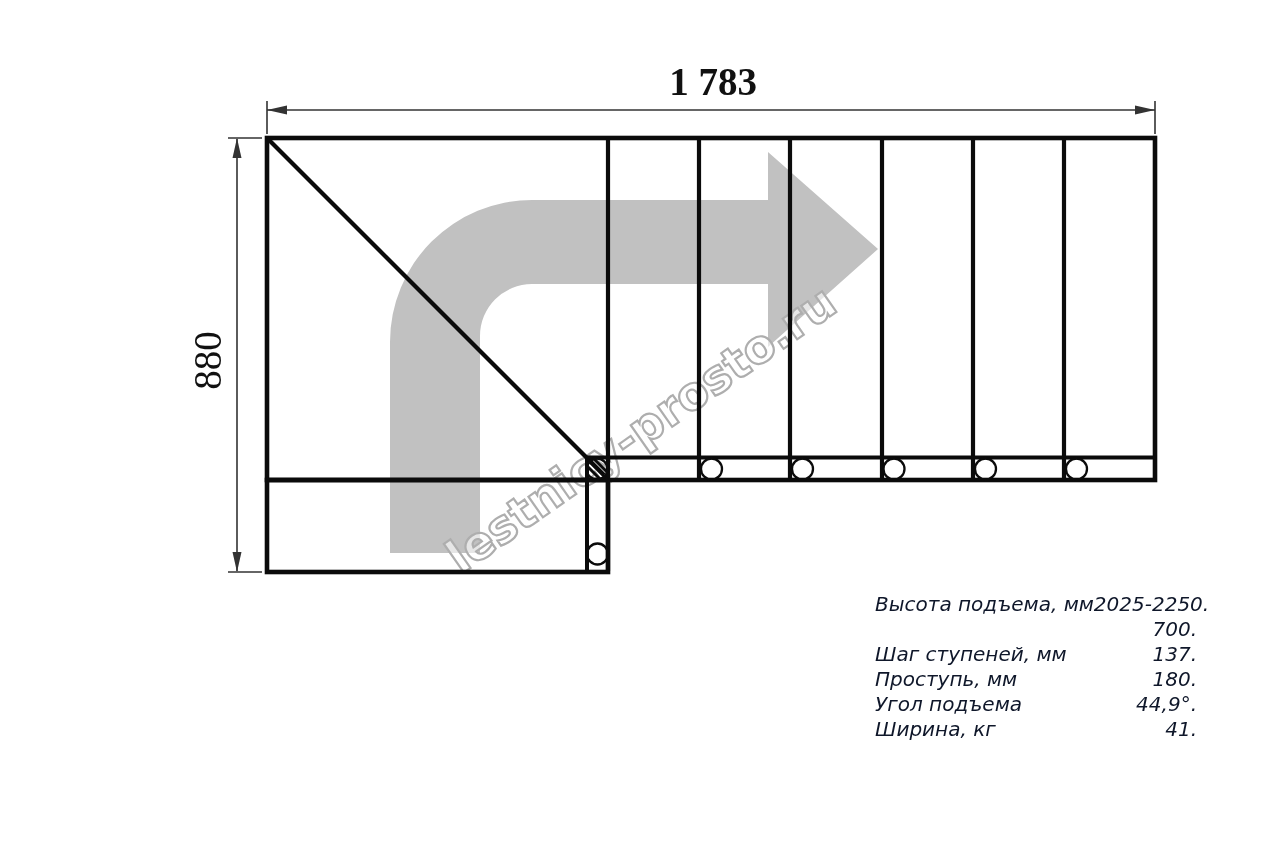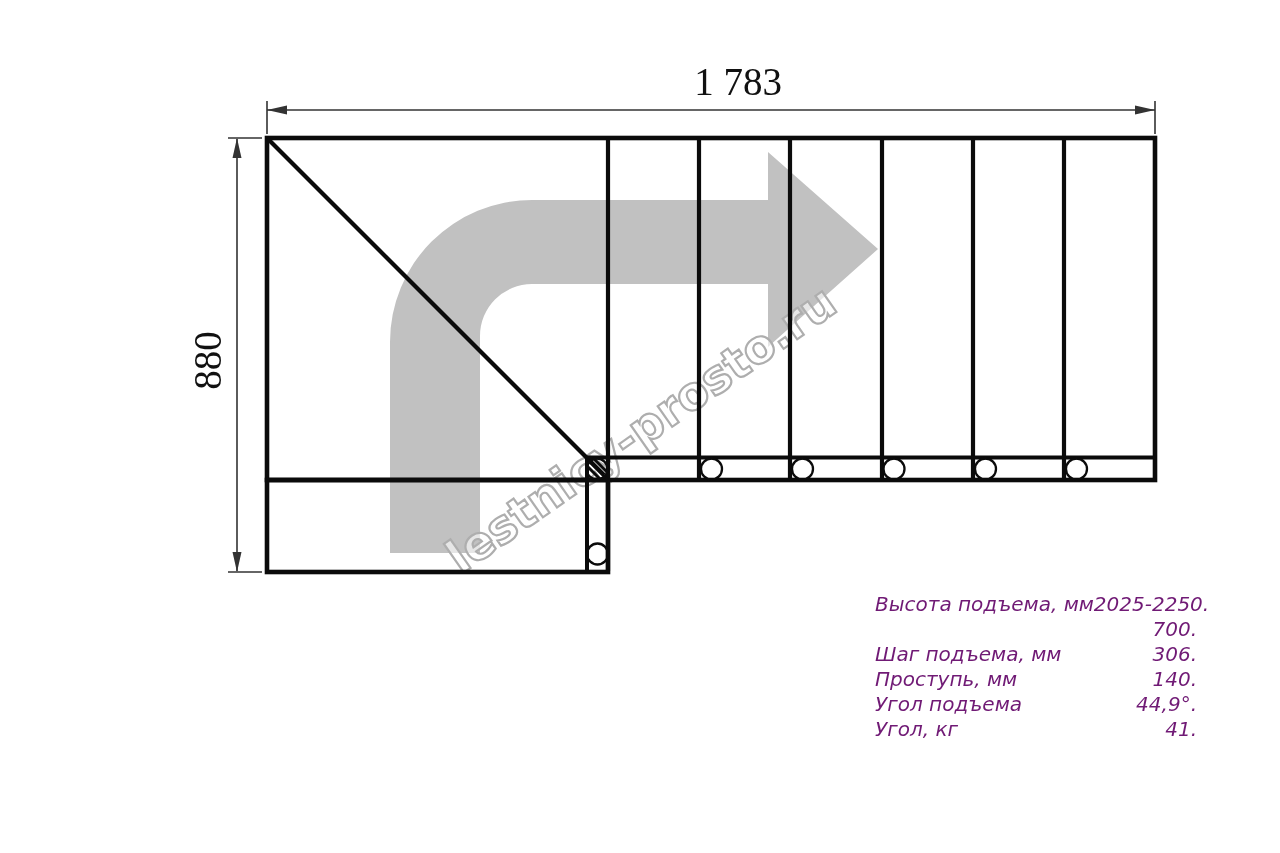--- a/index.html
+++ b/index.html
@@ -23,40 +23,41 @@
   .dim-label {
     position: absolute;
     font-family: "Liberation Serif", "DejaVu Serif", serif;
     font-size: 39px;
     color: #111;
     text-align: center;
     white-space: nowrap;
     line-height: 1;
   }
   .dim-label.top {
-    left: 638px;
+    left: 613px;
     top: 62px;
     width: 200px;
+    font-weight: bold;
   }
   .dim-label.side {
     left: 147px;
     top: 341px;
     width: 120px;
     transform: rotate(-90deg);
     transform-origin: center center;
   }
   .specs {
     position: absolute;
     left: 875px;
     top: 592px;
     width: 322px;
     font-family: "DejaVu Sans", "Liberation Sans", sans-serif;
     font-style: italic;
     font-size: 20px;
-    color: #701a75;
+    color: #0f172a;
   }
   .specs .row {
     display: flex;
     justify-content: space-between;
     line-height: 25px;
     white-space: nowrap;
   }
   .specs .row .val {
     margin-left: auto;
     text-align: right;
@@ -138,30 +139,30 @@
 
   <div class="specs">
     <div class="row">
       <span class="lbl">Высота подъема, мм</span>
       <span class="val">2025-2250.</span>
     </div>
     <div class="row">
       <span class="val">700.</span>
     </div>
     <div class="row">
-      <span class="lbl">Шаг подъема, мм</span>
-      <span class="val">306.</span>
+      <span class="lbl">Шаг ступеней, мм</span>
+      <span class="val">137.</span>
     </div>
     <div class="row">
       <span class="lbl">Проступь, мм</span>
-      <span class="val">140.</span>
+      <span class="val">180.</span>
     </div>
     <div class="row">
       <span class="lbl">Угол подъема</span>
       <span class="val">44,9°.</span>
     </div>
     <div class="row">
-      <span class="lbl">Угол, кг</span>
+      <span class="lbl">Ширина, кг</span>
       <span class="val">41.</span>
     </div>
   </div>
 
 </div>
 
 </body></html>

